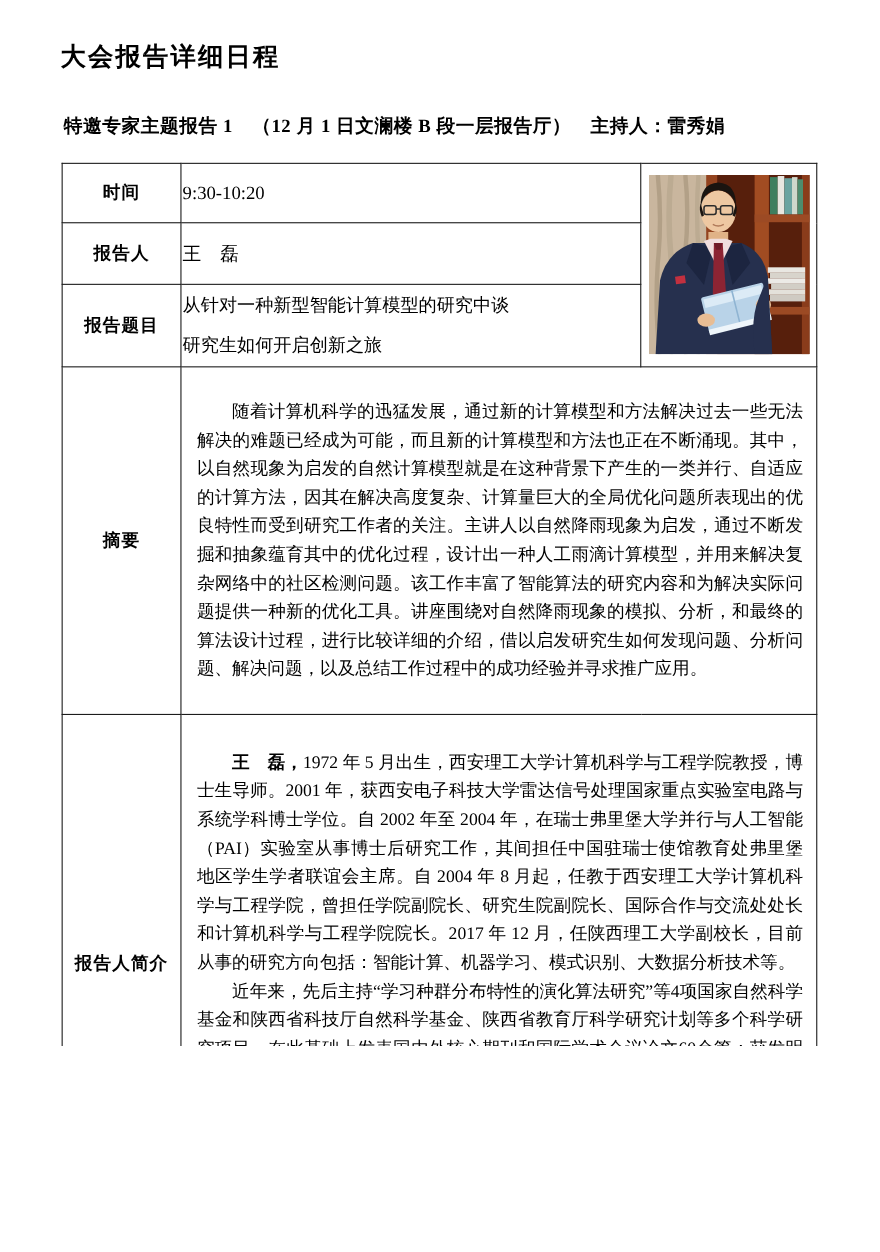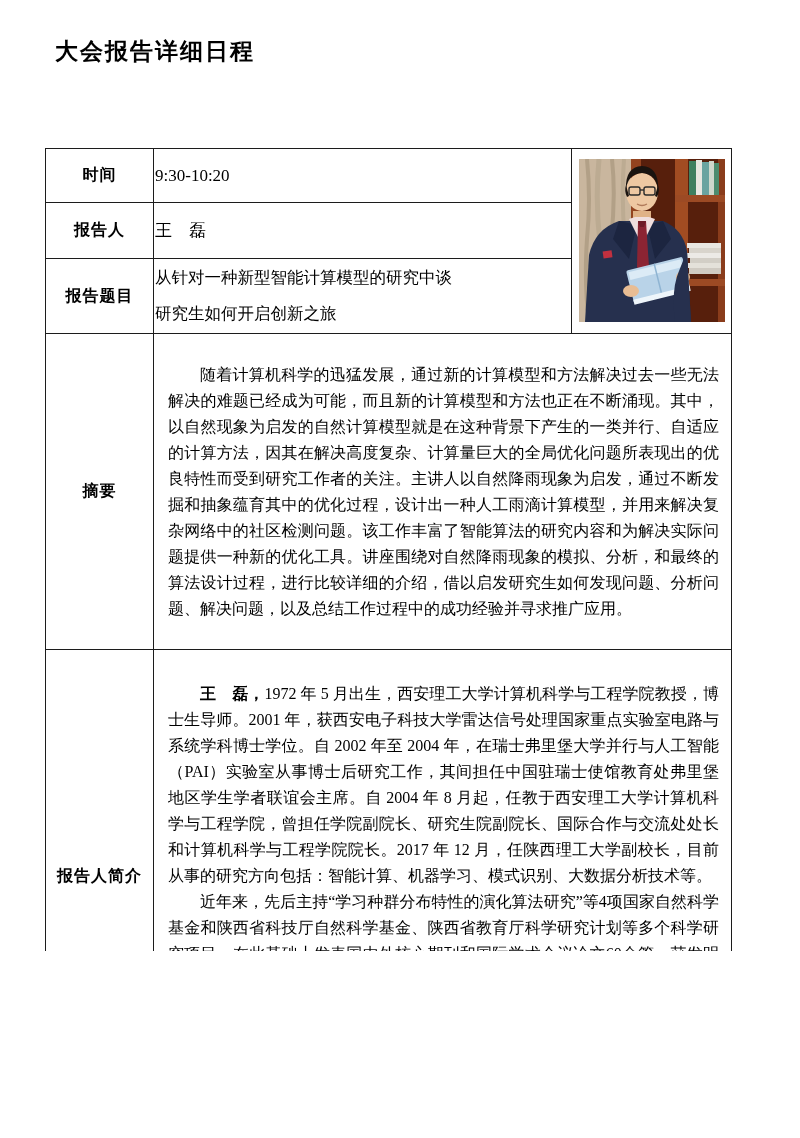--- a/index.html
+++ b/index.html
@@ -13,21 +13,21 @@
   .doc-title {
     position:absolute; left:55px; top:36px;
     font-size:23px; font-weight:bold; letter-spacing:2px;
   }
   .session-line {
     position:absolute; left:58px; top:103px;
     font-size:17px; font-weight:bold; letter-spacing:0.5px;
   }
 
   table.sched {
-    position:absolute; left:45px; top:148px;
+    position:absolute; left:56px; top:148px;
     width:686px; border-collapse:collapse; table-layout:fixed;
   }
   table.sched td { border:1px solid #1c1c1c; vertical-align:middle; overflow:hidden; }
 
   tr.r-time  { height:54px; }
   tr.r-spk   { height:56px;margin-left:24px; }
   tr.r-topic { height:69px;margin-top:12px; }
   tr.r-abs   { height:316px; }
   tr.r-bio   { height:453px; }
 
@@ -47,20 +47,21 @@
   td.photo-cell { width:160px; padding:0; }
   .photo-frame { width:146px; height:163px; margin:7px auto 9px auto; }
   .photo-frame svg { display:block; width:146px; height:163px; }
 </style>
 </head>
 <body>
 
 <div class="page">
 
   <div class="doc-title">大会报告详细日程</div>
+  <div class="session-line">特邀专家主题报告 1　（12 月 1 日文澜楼 B 段一层报告厅）　主持人：雷秀娟</div>
 
   <table class="sched">
     <colgroup>
         <col style="width:108px">
         <col style="width:418px">
         <col style="width:160px">
       </colgroup>
 
     <tbody>
         <tr class="r-time">

